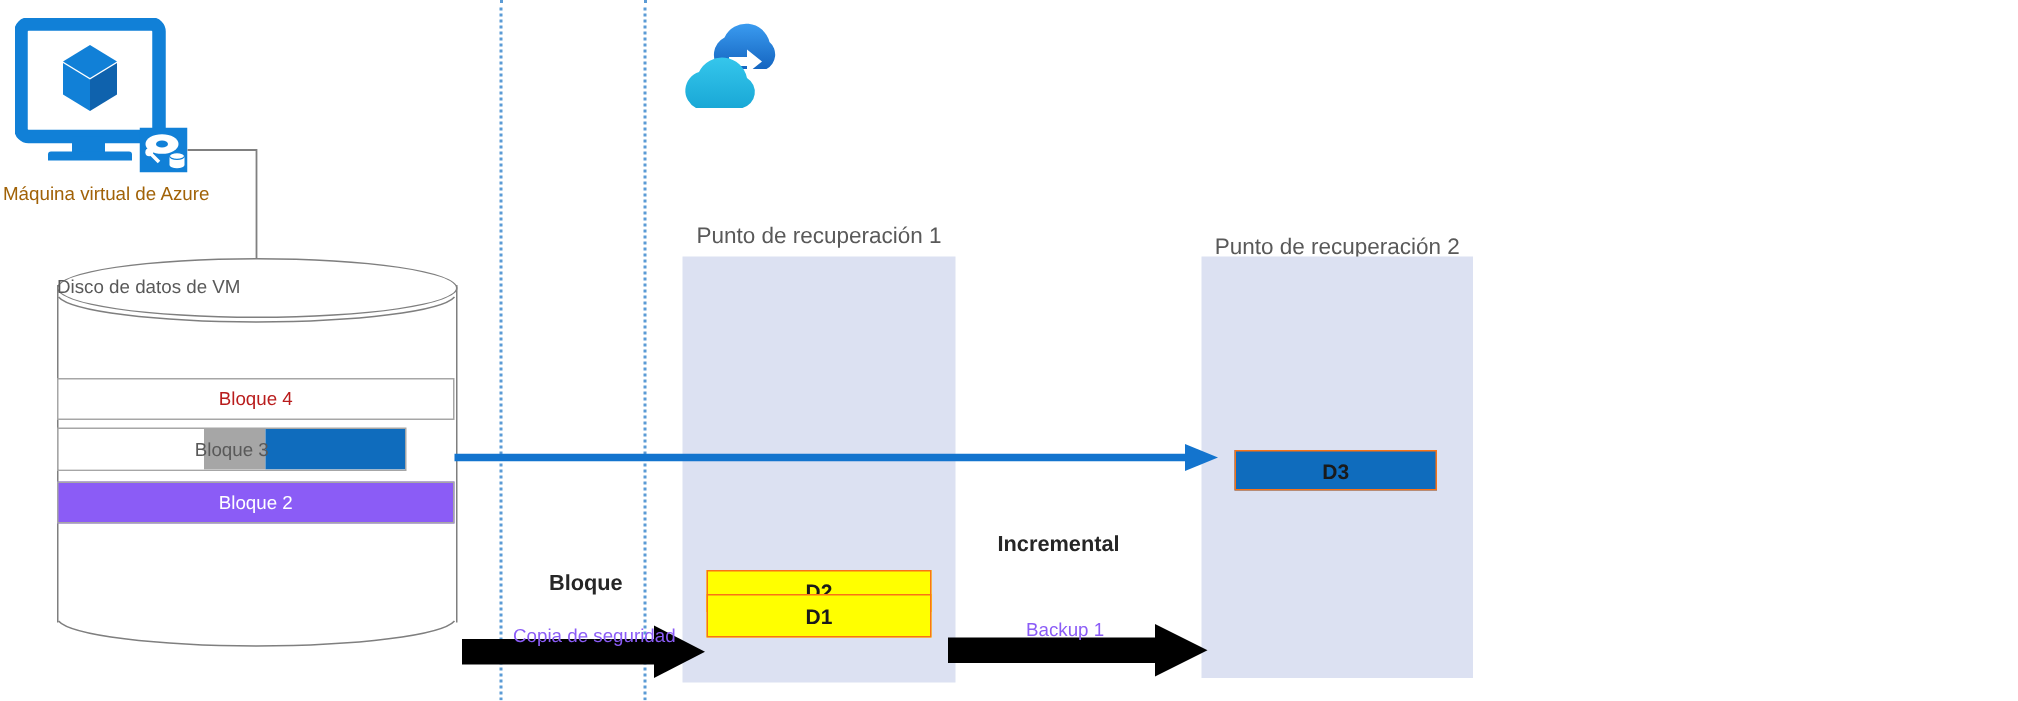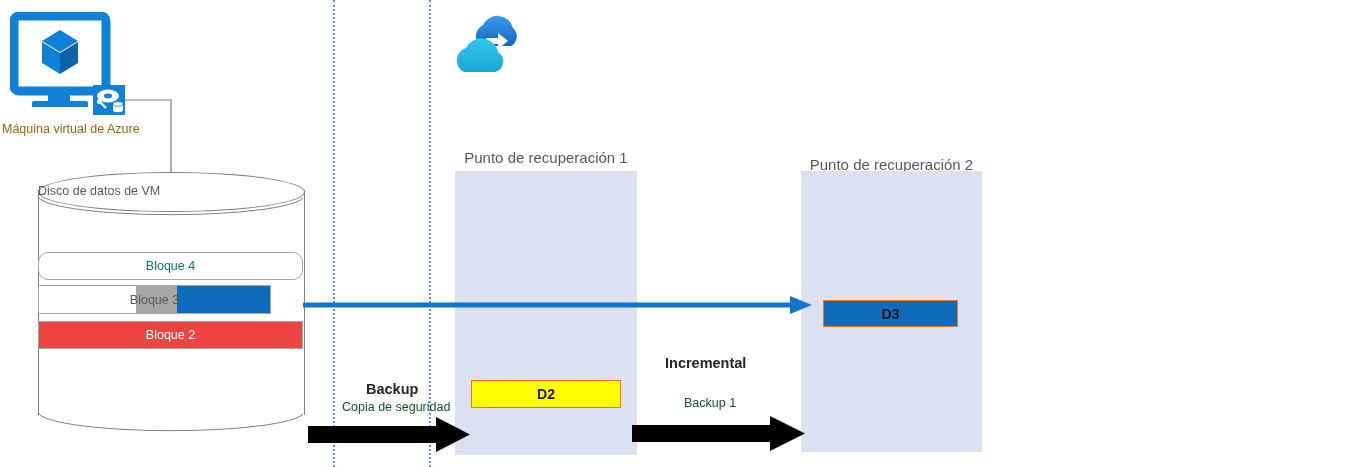--- a/index.html
+++ b/index.html
@@ -52,22 +52,22 @@
   
   .block {
     border: 1px solid #a6a6a6;
     box-sizing: border-box;
     font-size: 12.5px;
     display: flex;
     align-items: center;
     justify-content: center;
     overflow: hidden;
   }
-  .block-white { background: #ffffff; color: #0f766e; border-radius: 10px; }
-  .block-yellow { background: #ef4444; color: #ffffff; }
+  .block-white { background: #ffffff; color: #b91c1c; }
+  .block-yellow { background: #8b5cf6; color: #ffffff; }
   .block-split { background: transparent; padding: 0; position: relative; }
   .seg { position: absolute; top: 0; bottom: 0; }
   .seg-white { background: #ffffff; }
   .seg-gray  { background: #a6a6a6; }
   .seg-blue  { background: #0f6cbd; }
   .block-split-label {
     position: absolute;
     width: 100%;
     text-align: center;
     color: #595959;
@@ -104,22 +104,23 @@
 
   
   .step-main {
     font-size: 14.5px;
     font-weight: bold;
     color: #262626;
     white-space: nowrap;
   }
   .step-sub {
     font-size: 12.5px;
-    color: #14532d;
-    white-space: nowrap;
+    color: #8b5cf6;
+    white-space: nowrap;
+    margin-top: 17px;
   }
 
   
   .arrow-layer { left: 0; top: 0; width: 1345px; height: 467px; pointer-events: none; }
 </style>
 </head>
 <body>
 
 <div id="canvas">
 
@@ -206,20 +207,23 @@
       <path d="M16 64 a13 13 0 0 1 2 -24 a17 17 0 0 1 32 4 a11 11 0 0 1 -3 20 z" fill="url(#gcl)"></path>
     </svg>
   </div>
 
   <div class="abs rp-title" style="left:455px; top:149px; width:182px;">Punto de recuperación 1</div>
   <div class="abs rp-box" style="left:455px; top:171px; width:182px; height:284px;"></div>
 
   <div class="abs dblock dblock-yellow" style="left:471px; top:380px; width:150px; height:28px;">
     <span>D2</span>
   </div>
+  <div class="abs dblock dblock-yellow" style="left:471px; top:396px; width:150px; height:29px;">
+    <span>D1</span>
+  </div>
 
   <div class="abs rp-title" style="left:801px; top:156px; width:181px;">Punto de recuperación 2</div>
   <div class="abs rp-box" style="left:801px; top:171px; width:181px; height:281px;"></div>
 
   <div class="abs dblock dblock-blue" style="left:823px; top:300px; width:135px; height:27px;">
     <span>D3</span>
   </div>
 
   <svg class="abs arrow-layer">
     <line x1="303" y1="305" x2="790" y2="305" stroke="#1374ce" stroke-width="5"></line>
@@ -228,19 +232,19 @@
 
   <svg class="abs arrow-layer">
     <rect x="308" y="426" width="128" height="17" fill="#000000"></rect>
     <polygon points="436,417 470,434.5 436,452" fill="#000000"></polygon>
   </svg>
   <svg class="abs arrow-layer">
     <rect x="632" y="425" width="138" height="17" fill="#000000"></rect>
     <polygon points="770,416 805,433.5 770,451" fill="#000000"></polygon>
   </svg>
 
-  <div class="abs step-main" style="left:366px; top:381px;">Backup</div>
+  <div class="abs step-main" style="left:366px; top:381px;">Bloque</div>
   <div class="abs step-sub" style="left:342px; top:400px;">Copia de seguridad</div>
 
   <div class="abs step-main" style="left:665px; top:355px;">Incremental</div>
   <div class="abs step-sub" style="left:684px; top:396px;">Backup 1</div>
 
 </div>
 
 </body></html>

